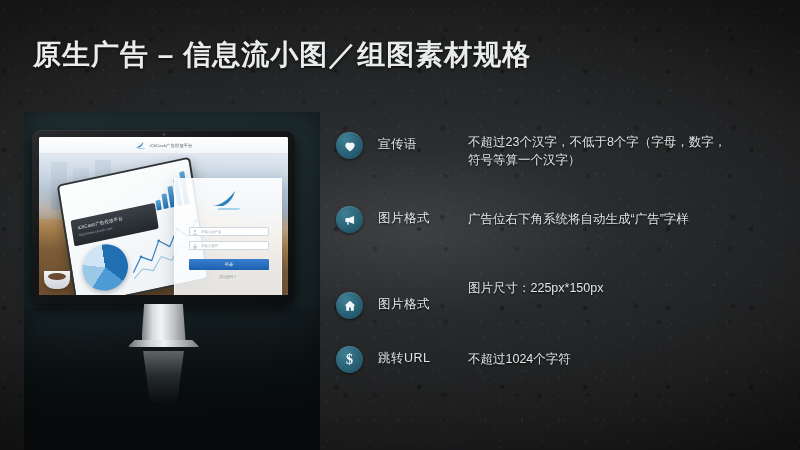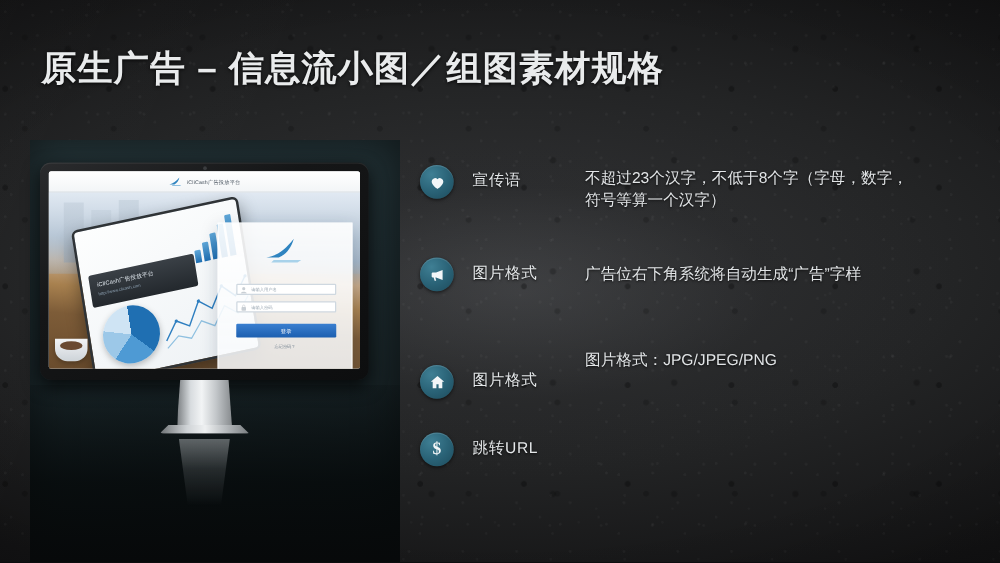--- a/index.html
+++ b/index.html
@@ -350,25 +350,28 @@
     </div>
 
     <div class="row r3">
       <div class="ic" style="top:14px;">
         <svg viewBox="0 0 24 24">
             <path d="M12 3 2.8 11h2.6v9h5.1v-5.6h3v5.6h5.1v-9h2.6z"></path>
           </svg>
       </div>
       <div class="lbl" style="top:18px;">图片格式</div>
       <div class="desc">
-        <div>图片格式：JPG/JPEG/PNG</div>
+        <div>图片尺寸：225px*150px</div>
       </div>
     </div>
 
     <div class="row r4">
       <div class="ic">
         <span class="dollar">$</span>
       </div>
       <div class="lbl">跳转URL</div>
+      <div class="desc" style="top:4px;">
+        <div>不超过1024个字符</div>
+      </div>
     </div>
 
   </div>
 </div>
 
 </body></html>

